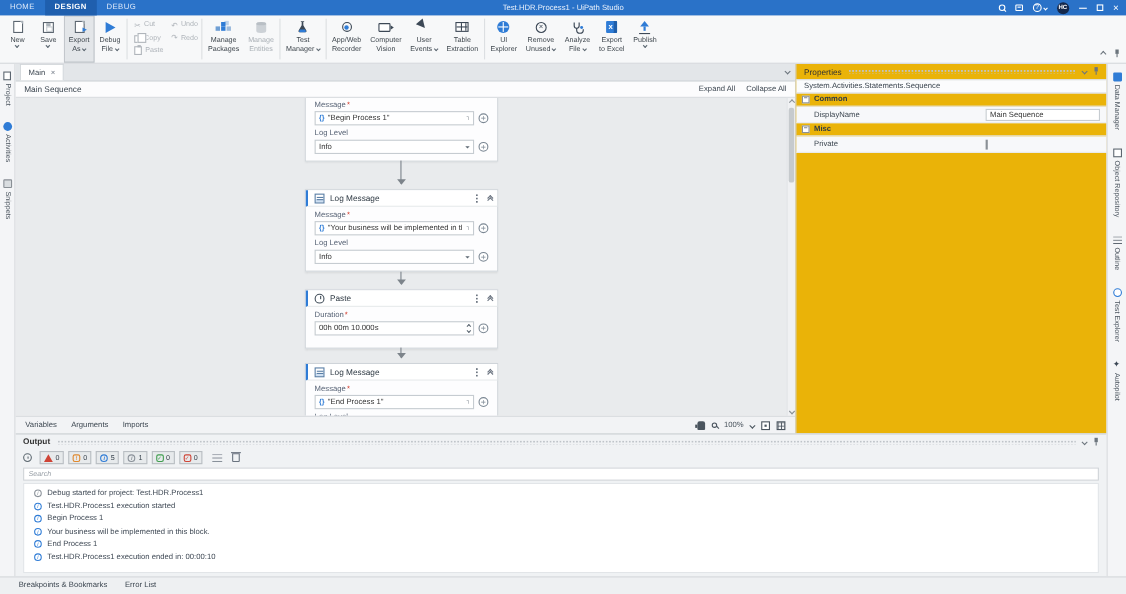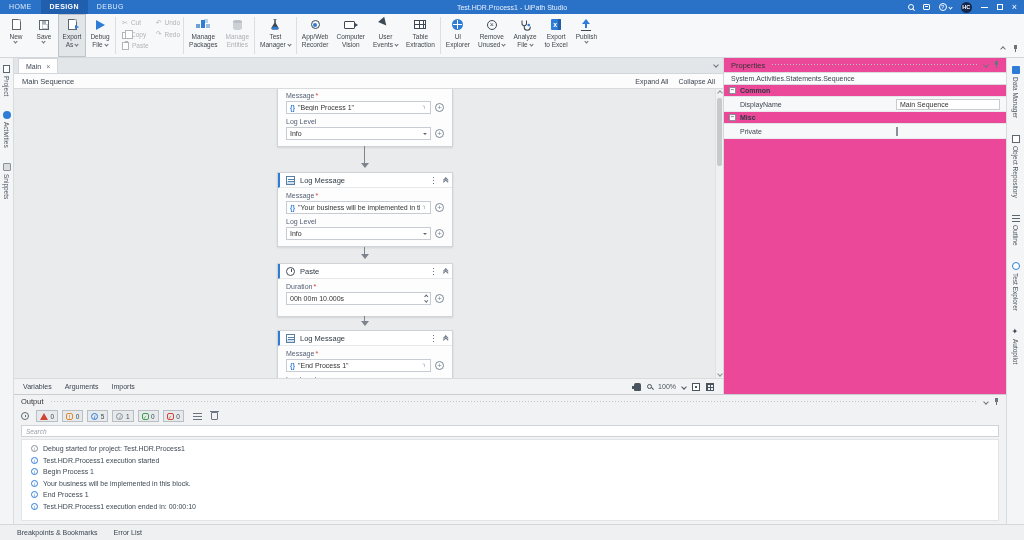--- a/index.html
+++ b/index.html
@@ -128,21 +128,21 @@
   .fval{flex:1;white-space:nowrap;overflow:hidden;}
   .exic{color:#8a9199;font-size:6.5px;flex:0 0 auto;transform:rotate(90deg);}
   .plus{width:9px;height:9px;border:1px solid #7c8894;border-radius:50%;color:#7c8894;font-size:8px;line-height:7.5px;text-align:center;flex:0 0 auto;background:#fff;}
   .ddc{width:0;height:0;border:2.5px solid transparent;border-top-color:#5f6a74;margin-top:3px;flex:0 0 auto;}
   .spin{display:flex;flex-direction:column;align-items:center;gap:1.5px;color:#5f6a74;flex:0 0 auto;}
   .spin .cup,.spin .cdown{width:2.5px;height:2.5px;border-color:#5f6a74;}
   .flow{position:absolute;left:350px;width:1px;background:#7d848b;}
   .flow::after{content:'';position:absolute;bottom:-5px;left:-3.5px;border:4px solid transparent;border-top:5px solid #7d848b;}
 
   
-  .props{position:absolute;left:723px;top:58px;width:283px;height:336px;background:#ec4899;border-left:1px solid #d5d8db;}
+  .props{position:absolute;left:723px;top:58px;width:283px;height:336px;background:#eab308;border-left:1px solid #d5d8db;}
   .phead{height:14px;display:flex;align-items:center;padding:0 7px;font-size:7.5px;color:#333;gap:6px;}
   .dots{flex:1;height:4px;background-image:radial-gradient(#bfc4c9 0.7px,transparent 0.9px);background-size:3px 3px;}
   .pin{width:5px;height:8px;position:relative;}
   .pin::before{content:'';position:absolute;top:0;left:1px;width:3px;height:4px;background:#6c757d;}
   .pin::after{content:'';position:absolute;top:4px;left:2px;width:1px;height:3px;background:#6c757d;}
   .phead .cdown,.ohead .cdown{border-color:#6c757d;}
   .ptype{height:13px;background:#fbfcfd;border-top:1px solid #d9dcdf;border-bottom:1px solid #d9dcdf;display:flex;align-items:center;padding:0 7px;font-size:7px;color:#3c4650;}
   .pgroup{height:12px;display:flex;align-items:center;gap:4px;padding:0 5px;font-size:7px;font-weight:bold;color:#2f3a44;border-bottom:1px solid #e3e6e9;}
   .cbx{width:7px;height:7px;border:1px solid #8a9096;background:#fff;font-size:6px;line-height:5px;text-align:center;color:#555;flex:0 0 auto;}
   .prow{height:15px;display:flex;align-items:center;padding:0 6px 0 16px;font-size:7px;color:#3c4650;border-bottom:1px solid #e8eaec;background:#f7f8fa;}
@@ -156,21 +156,21 @@
   .rtab .vlbl{writing-mode:vertical-rl;font-size:6.5px;color:#4a545e;white-space:nowrap;}
   .rs-dm{width:8px;height:8px;background:#2f7cd6;border-radius:1px;}
   .rs-or{width:8px;height:8px;border:1px solid #5c6670;background:#fff;}
   .rs-outline{width:8px;height:7px;background-image:linear-gradient(#5c6670 1px,transparent 1px);background-size:100% 3px;}
   .rs-te{width:8px;height:8px;border:1px solid #2f7cd6;border-radius:50%;background:#fff;}
   .rs-ap{width:8px;height:8px;position:relative;}
   .rs-ap::before{content:"\2726";font-size:8px;line-height:8px;color:#3c4856;position:absolute;left:0;top:0;}
 
   
   .output{position:absolute;left:14px;top:394px;width:992px;height:130px;background:#f0f2f4;border-top:1px solid #c9cdd1;}
-  .ohead{height:13px;display:flex;align-items:center;gap:6px;padding:0 7px;font-size:7.5px;color:#333;}
+  .ohead{height:13px;display:flex;align-items:center;gap:6px;padding:0 7px;font-size:7.5px;color:#333;font-weight:bold;}
   .otools{height:16px;display:flex;align-items:center;gap:4px;padding:0 7px;}
   .clockic{width:8px;height:8px;border:1px solid #5f6a72;border-radius:50%;position:relative;margin-right:3px;}
   .clockic::after{content:'';position:absolute;left:3px;top:1.5px;width:1px;height:2.5px;background:#5f6a72;}
   .chip{display:flex;align-items:center;gap:2.5px;height:12px;padding:0 3px;border:1px solid #b9bec3;background:#e7eaec;font-size:6.5px;color:#3c4650;cursor:pointer;}
   .gw{width:7px;height:7px;border:1px solid;border-radius:2px;font-size:5px;line-height:6px;text-align:center;font-weight:bold;}
   .gc{width:7px;height:7px;border:1px solid;border-radius:50%;font-size:5px;line-height:6px;text-align:center;font-weight:bold;font-style:italic;}
   .tri{width:0;height:0;border-left:4px solid transparent;border-right:4px solid transparent;border-bottom:7px solid #cf4436;}
   .i-cols{width:9px;height:7px;background-image:linear-gradient(#6b7480 1px,transparent 1px);background-size:100% 3px;margin-left:5px;}
   .i-trash{width:7px;height:8px;border:1px solid #6b7480;border-radius:0 0 1px 1px;position:relative;margin-left:5px;}
   .i-trash::before{content:'';position:absolute;top:-2px;left:-2px;width:9px;height:1px;background:#6b7480;}

